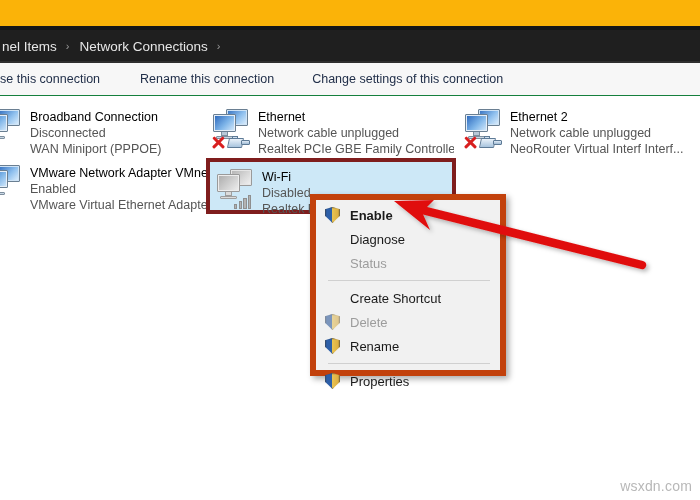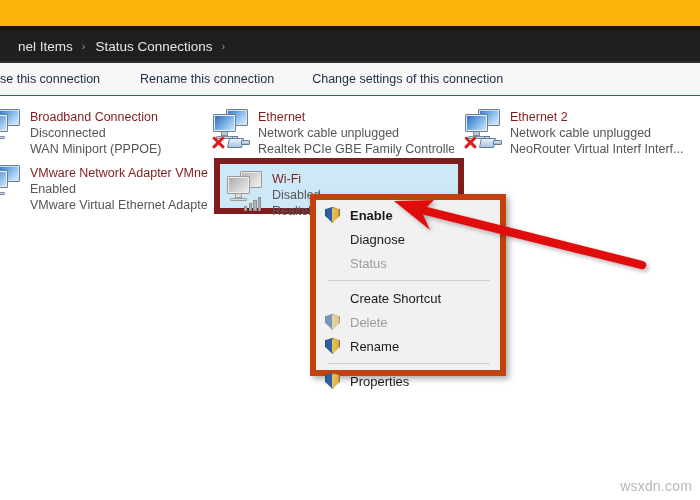--- a/index.html
+++ b/index.html
@@ -19,21 +19,21 @@
   .dark-gap {
     position: absolute; left: 0; top: 26px; width: 700px; height: 4px;
     background: #161616;
   }
 
   
   .breadcrumb-bar {
     position: absolute; left: 0; top: 30px; width: 700px; height: 32px;
     background: #1f1f1f;
     display: flex; align-items: center;
-    padding-left: 16px;
+    padding-left: 0;
   }
   .crumb {
     color: #e6e6e6; font-size: 13.5px; white-space: nowrap;
     padding: 0 2px;
   }
   .crumb.partial { color: #e6e6e6; }
   .crumb-sep {
     color: #9a9a9a; font-size: 11px; padding: 0 8px 0 7px; user-select: none;
   }
   .breadcrumb-underline {
@@ -61,31 +61,30 @@
     background: #ffffff;
   }
   .conn-item {
     position: absolute;
     width: 250px; height: 56px;
     display: flex; align-items: flex-start;
     padding: 6px 2px 2px 4px;
   }
   .conn-item.selected {
     background: #cde8f7;
-    border: 6px solid #7f1d1d;
-    margin-left: 8px;
+    border: 4px solid #7f1d1d;
   }
   .conn-icon {
     position: relative;
     width: 44px; height: 44px; flex: 0 0 44px;
     margin-right: 4px;
   }
   .conn-text { padding-top: 1px; overflow: hidden; }
   .conn-name {
-    font-size: 12.5px; color: #7f1d1d; line-height: 16px; white-space: nowrap;
+    font-size: 12.5px; color: #000000; line-height: 16px; white-space: nowrap;
   }
   .conn-status {
     font-size: 12.5px; color: #555555; line-height: 16px; white-space: nowrap;
   }
   .conn-device {
     font-size: 12.5px; color: #555555; line-height: 16px; white-space: nowrap;
   }
 
   
   .pos-r0c0 { left: -22px;  top: 6px;  width: 232px; }
@@ -216,21 +215,21 @@
 <body>
 
 <div id="root">
 
   <div class="orange-bar"></div>
   <div class="dark-gap"></div>
 
   <div class="breadcrumb-bar">
     <span class="crumb partial">nel Items</span>
     <span class="crumb-sep">›</span>
-    <span class="crumb">Status Connections</span>
+    <span class="crumb">Network Connections</span>
     <span class="crumb-sep">›</span>
   </div>
   <div class="breadcrumb-underline"></div>
 
   <div class="command-bar">
     <span class="cmd-item cmd-0">se this connection</span>
     <span class="cmd-item cmd-1">Rename this connection</span>
     <span class="cmd-item cmd-2">Change settings of this connection</span>
   </div>
 

